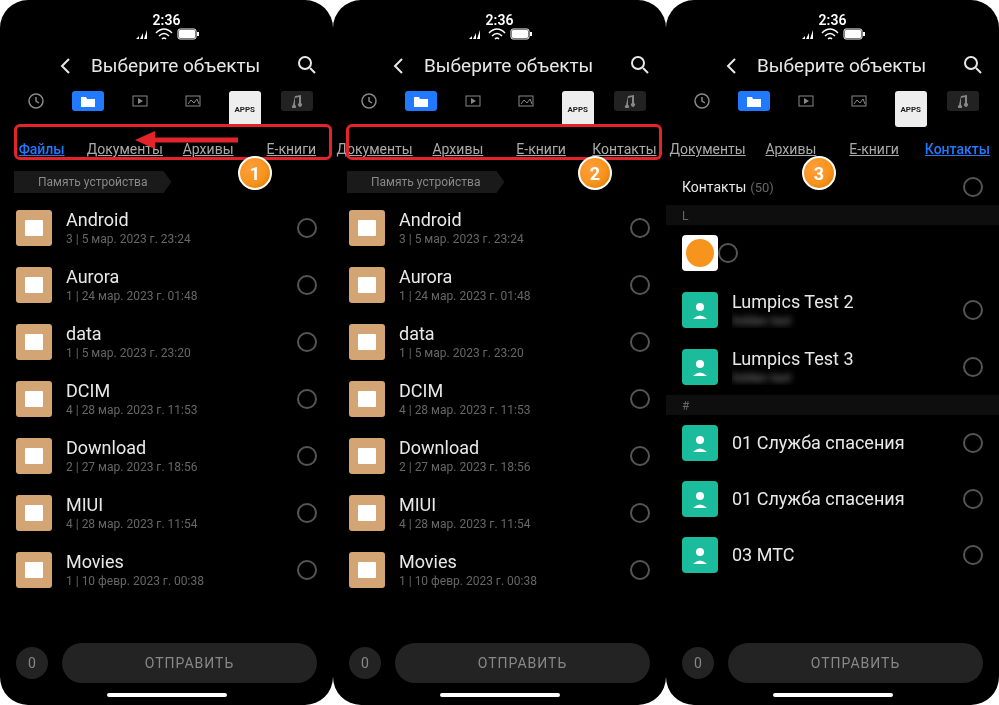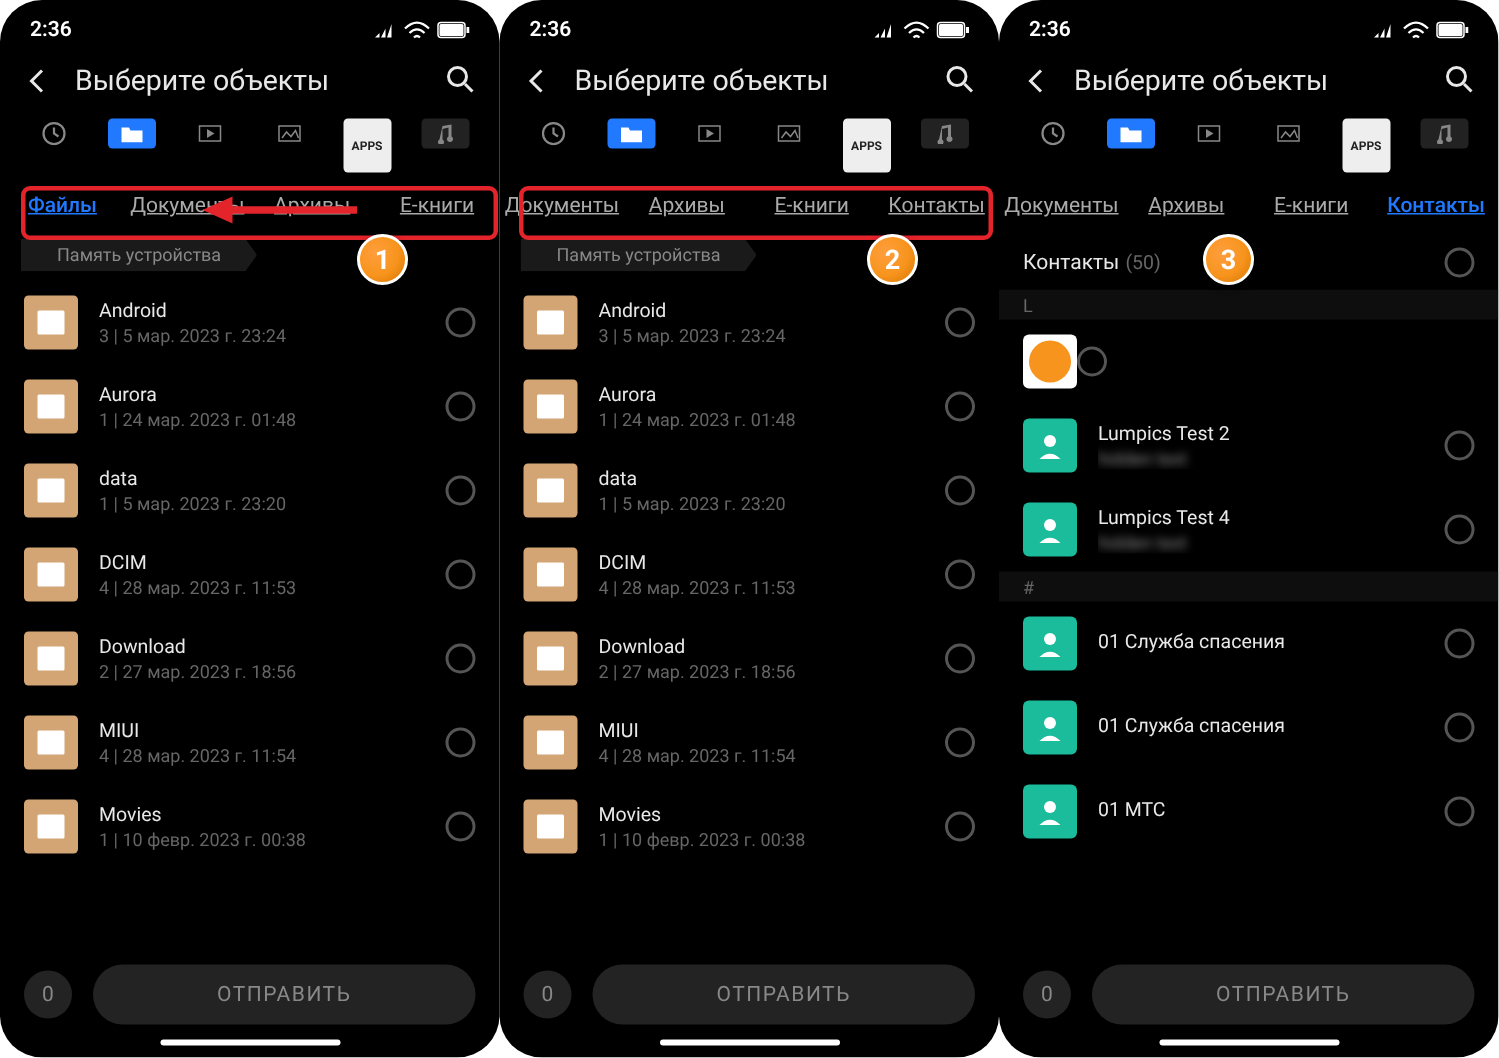--- a/index.html
+++ b/index.html
@@ -1,21 +1,21 @@
 <!DOCTYPE html>
 <html><head>
 <meta charset="utf-8">
 <style>
   * { box-sizing: border-box; margin: 0; padding: 0; }
   body { background: #fff; font-family: -apple-system, Roboto, Arial, sans-serif; width: 999px; height: 705px; overflow: hidden; }
   .container { display: flex; gap: 0; width: 999px; height: 705px; position: relative; }
   .phone { width: 333px; height: 705px; background: #000; border-radius: 28px; overflow: hidden; position: relative; display: flex; flex-direction: column; color: #fff; }
-  .status-bar { display: flex; justify-content: space-between; align-items: center; padding: 12px 20px 6px; font-size: 14px; font-weight: 600; }
+  .status-bar { display: flex; justify-content: space-between; align-items: center; padding: 12px 20px 6px; font-size: 14px; font-weight: 600; flex-direction: column; }
   .status-icons { display: flex; align-items: center; gap: 4px; }
-  .header { display: flex; align-items: center; padding: 8px 14px 14px; }
+  .header { display: flex; align-items: center; padding: 8px 14px 14px; margin-left: 41px; }
   .back-arrow { width: 22px; height: 22px; display: flex; align-items: center; justify-content: center; }
   .header-title { font-size: 19px; margin-left: 14px; flex: 1; color: #e8e8e8; }
   .search-icon { width: 22px; height: 22px; }
   .type-tabs { display: flex; justify-content: space-around; padding: 0 10px 4px; }
   .type-tab { width: 32px; height: 20px; display: flex; align-items: center; justify-content: center; border-radius: 3px; font-size: 9px; font-weight: 700; }
   .type-tab.recent { }
   .type-tab.files { background: #2179ff; }
   .type-tab.video { }
   .type-tab.image { }
   .type-tab.apps { background: #eee; color: #222; border-radius: 3px; padding: 18px 3px; font-size: 8px; }
@@ -25,21 +25,21 @@
   .cat-tab.active { color: #2179ff; font-weight: 500; }
   .breadcrumb { display: inline-flex; align-items: center; margin: 2px 14px 6px; font-size: 12px; color: #888; background: #1a1a1a; padding: 4px 24px; clip-path: polygon(0 0, calc(100% - 8px) 0, 100% 50%, calc(100% - 8px) 100%, 0 100%); }
   .list { flex: 1; overflow: hidden; }
   .row { display: flex; align-items: center; padding: 10px 16px; }
   .folder-icon { width: 36px; height: 36px; background: #d4a574; border-radius: 3px; display: flex; align-items: center; justify-content: center; position: relative; }
   .folder-icon::before { content: ''; position: absolute; top: 10px; left: 9px; width: 18px; height: 16px; background: #fff; border-radius: 1px; }
   .contact-icon { width: 36px; height: 36px; background: #1abc9c; border-radius: 4px; display: flex; align-items: center; justify-content: center; }
   .contact-orange { width: 36px; height: 36px; background: #fff; border-radius: 4px; display: flex; align-items: center; justify-content: center; }
   .contact-orange::before { content: ''; width: 28px; height: 28px; background: #f7941d; border-radius: 50%; }
   .row-text { flex: 1; margin-left: 14px; overflow: hidden; }
-  .row-title { font-size: 13px; color: #e8e8e8; margin-bottom: 2px; }
+  .row-title { font-size: 18px; color: #e8e8e8; margin-bottom: 2px; }
   .row-sub { font-size: 12px; color: #666; }
   .row-sub.blur { filter: blur(3px); color: #888; }
   .radio { width: 20px; height: 20px; border: 2px solid #555; border-radius: 50%; }
   .bottom-bar { display: flex; align-items: center; padding: 10px 16px 8px; gap: 14px; }
   .count { width: 32px; height: 32px; background: #232323; border-radius: 50%; display: flex; align-items: center; justify-content: center; font-size: 14px; color: #888; }
   .send-btn { flex: 1; background: #232323; border-radius: 20px; height: 40px; display: flex; align-items: center; justify-content: center; font-size: 14px; color: #888; letter-spacing: 1px; }
   .home-ind { width: 120px; height: 4px; background: #fff; border-radius: 2px; margin: 2px auto 8px; }
   .section-hdr { display:flex; align-items:center; padding: 8px 16px; font-size: 14px; color:#e8e8e8; }
   .section-hdr .count-txt { color:#666; font-size: 13px; margin-left: 4px; }
   .letter { padding: 4px 16px 2px; font-size: 12px; color: #666; background:#0e0e0e; }
@@ -416,21 +416,21 @@
     <span class="radio"></span>
   </div>
           <div class="row">
     <span class="contact-icon">
               <svg width="20" height="20" viewBox="0 0 20 20">
                 <circle cx="10" cy="7" r="4" fill="#fff"></circle>
                 <path d="M3 19 Q10 12 17 19" fill="#fff"></path>
               </svg>
             </span>
     <span class="row-text">
-      <div class="row-title">Lumpics Test 4</div>
+      <div class="row-title">Lumpics Test 3</div>
       <div class="row-sub blur">hidden text</div>
     </span>
     <span class="radio"></span>
   </div>
         </div>
       <div class="letter">#</div>
       <div id="contacts2">
           <div class="row">
     <span class="contact-icon">
               <svg width="20" height="20" viewBox="0 0 20 20">
@@ -458,21 +458,21 @@
     <span class="radio"></span>
   </div>
           <div class="row">
     <span class="contact-icon">
               <svg width="20" height="20" viewBox="0 0 20 20">
                 <circle cx="10" cy="7" r="4" fill="#fff"></circle>
                 <path d="M3 19 Q10 12 17 19" fill="#fff"></path>
               </svg>
             </span>
     <span class="row-text">
-      <div class="row-title">01 МТС</div>
+      <div class="row-title">03 МТС</div>
 
     </span>
     <span class="radio"></span>
   </div>
         </div>
     </div>
     <div class="bottom-bar">
       <span class="count">0</span>
       <span class="send-btn">ОТПРАВИТЬ</span>
     </div>

